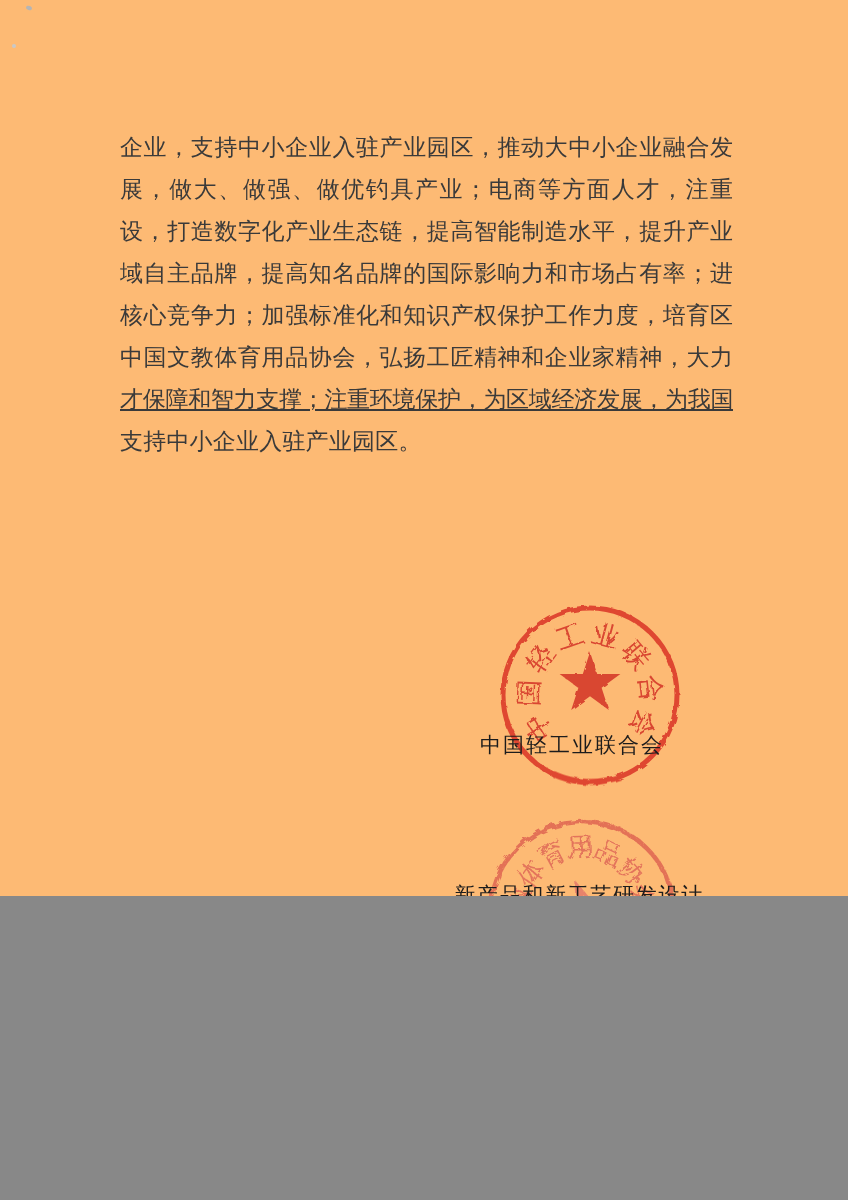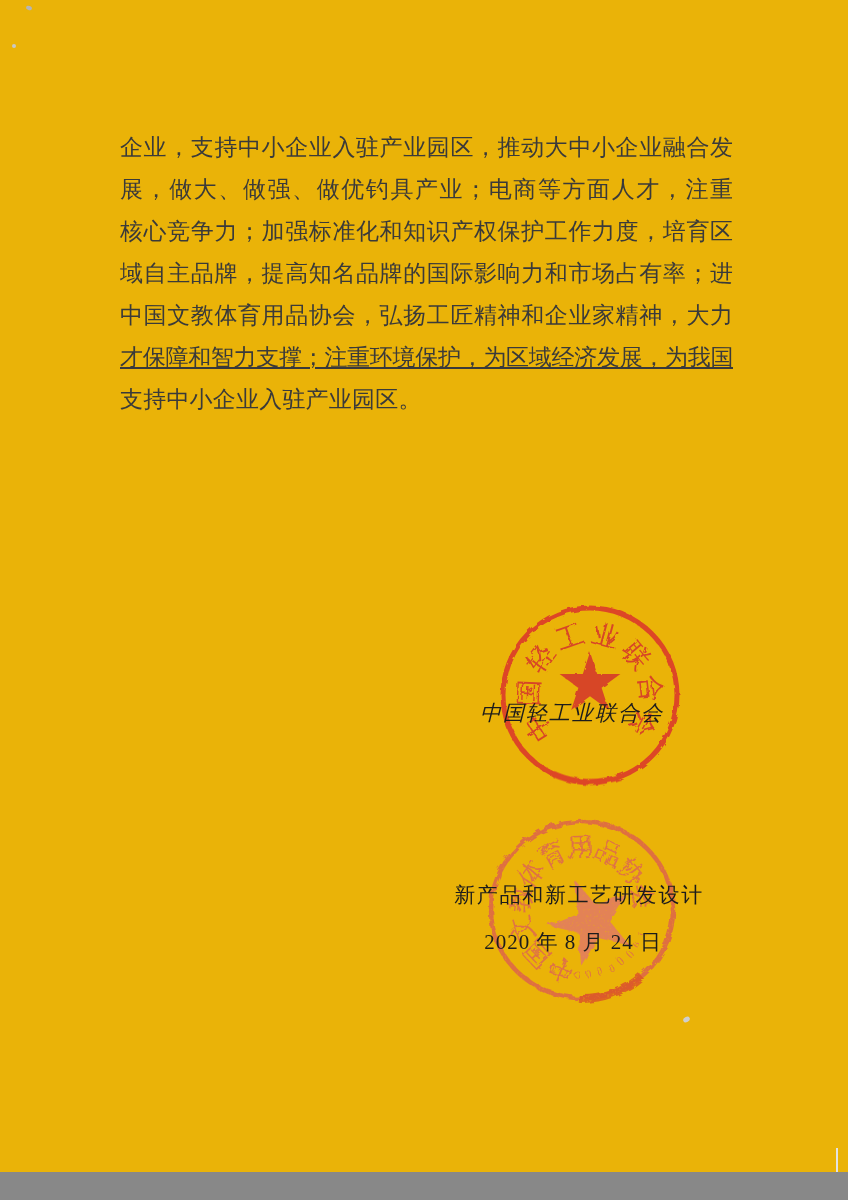--- a/index.html
+++ b/index.html
@@ -1,19 +1,19 @@
 <!DOCTYPE html>
 <html><head>
 <meta charset="utf-8">
 <style>
   html,body{margin:0;padding:0;background:#888;}
   .page{
     position:relative;
-    width:848px;height:1172px;
-    background:#eab308;
+    width:848px;height:896px;
+    background:#fdba74;
     margin:0 auto;
     overflow:hidden;
     font-family:"Liberation Serif","DejaVu Serif",serif;
   }
   
   .body-text{
     position:absolute;
     left:120px;top:127px;
     width:613px;
     color:#3a3a3a;
@@ -30,21 +30,21 @@
   .body-text .line.last{text-align-last:left;letter-spacing:0.2px;}
   
   .sig{
     position:absolute;
     transform:translateX(-50%);
     color:#1c1c1c;
     font-size:21px;
     white-space:nowrap;
     z-index:3;
   }
-  .sig.org1{left:572px;top:699px;letter-spacing:2px;font-style:italic;}
+  .sig.org1{left:572px;top:731px;letter-spacing:2px;}
   .sig.org2{left:579px;top:881px;letter-spacing:1.7px;}
   .sig.date{left:573px;top:928px;letter-spacing:1px;}
   
   .seal{position:absolute;z-index:1;}
   .seal-1{left:480px;top:585px;}
   .seal-2{left:472px;top:800px;}
   .seal text{text-anchor:middle;font-family:"Liberation Serif","DejaVu Serif",serif;}
   
   .speck{position:absolute;background:#c0c0c0;border-radius:50%;z-index:0;}
   .speck.s1{left:26px;top:6px;width:6px;height:4px;background:#b5b5b5;transform:rotate(20deg);}
@@ -58,22 +58,23 @@
 <div class="page">
 
   <div class="speck s1"></div>
   <div class="speck s2"></div>
   <div class="speck s3"></div>
   <div class="edge-line"></div>
 
   <div class="body-text">
     <div class="line">企业，支持中小企业入驻产业园区，推动大中小企业融合发</div>
     <div class="line">展，做大、做强、做优钓具产业；电商等方面人才，注重</div>
+    <div class="line">设，打造数字化产业生态链，提高智能制造水平，提升产业</div>
+    <div class="line">域自主品牌，提高知名品牌的国际影响力和市场占有率；进</div>
     <div class="line">核心竞争力；加强标准化和知识产权保护工作力度，培育区</div>
-    <div class="line">域自主品牌，提高知名品牌的国际影响力和市场占有率；进</div>
     <div class="line">中国文教体育用品协会，弘扬工匠精神和企业家精神，大力</div>
     <div class="line tight">才保障和智力支撑；注重环境保护，为区域经济发展，为我国</div>
     <div class="line last">支持中小企业入驻产业园区。</div>
   </div>
 
   <svg class="seal seal-1" width="220" height="220" viewBox="0 0 220 220">
     <defs>
       <filter id="rough1" x="-15%" y="-15%" width="130%" height="130%">
         <feTurbulence type="fractalNoise" baseFrequency="0.13" numOctaves="2" seed="5" result="d"></feTurbulence>
         <feDisplacementMap in="SourceGraphic" in2="d" scale="4"></feDisplacementMap>

